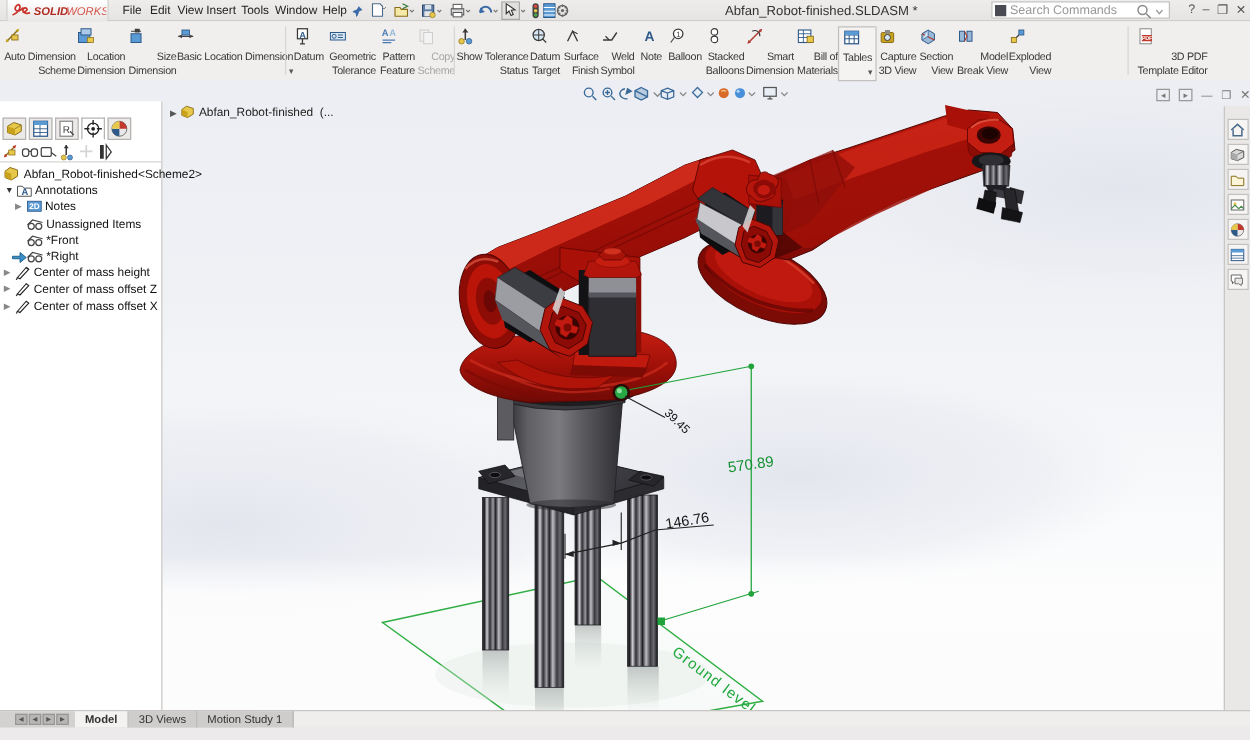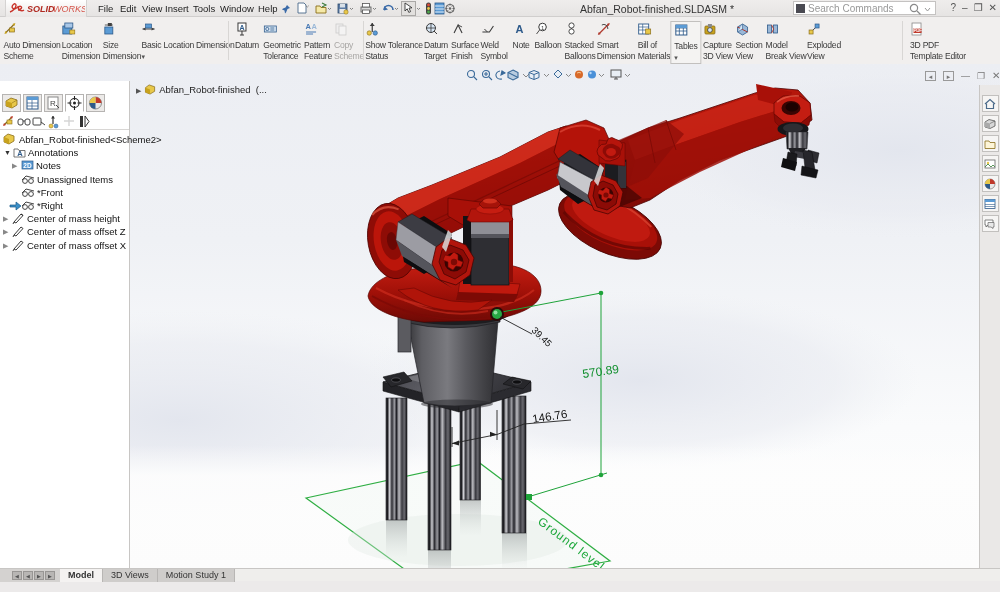--- a/index.html
+++ b/index.html
@@ -11,21 +11,21 @@
 #titlebar { position:absolute; left:0; top:0; width:1000px; height:17px; background:linear-gradient(#efedec,#e6e4e3); border-bottom:1px solid #d0cecd; }
 #logo { position:absolute; left:5px; top:0; width:82px; height:18px; background:linear-gradient(#ffffff,#f2f0ef 60%,#e9e7e6); border:1px solid #d5d3d2; border-top:none; display:flex; align-items:center; justify-content:center; }
 #qtbar { position:absolute; left:296px; top:1px; height:15px; display:flex; align-items:center; }
 #title-text { position:absolute; left:580px; top:3px; font-size:10.5px; color:#333; }
 #searchbox { position:absolute; left:793px; top:1px; width:143px; height:14px; background:#fff; border:1px solid #c4c2c1; font-size:10px; color:#999; line-height:13px; padding-left:14px; }
 #searchbox .sicon { position:absolute; left:2px; top:2px; width:9px; height:9px; background:#4a4a52; }
 .winbtns { position:absolute; right:3px; top:2px; display:flex; gap:6px; color:#555; font-size:10px; }
 
 
 #ribbon { position:absolute; left:0; top:17px; width:1000px; height:47px; background:#f1efee; }
-.rb { position:absolute; top:5px; text-align:left; font-size:8.6px; color:#3a3a3a; line-height:10.5px; white-space:nowrap; letter-spacing:-0.25px; transform:translateX(-50%); }
+.rb { position:absolute; top:5px; text-align:right; font-size:8.6px; color:#3a3a3a; line-height:10.5px; white-space:nowrap; letter-spacing:-0.25px; transform:translateX(-50%); }
 .rb .ric { display:block; height:15px; margin-bottom:3px; }
 .rsep { position:absolute; top:4px; width:1px; height:39px; background:#d8d6d4; }
 
 #tabrow { position:absolute; left:0; top:64px; height:17px; }
 .ctab { float:left; height:17px; padding:0 3px; font-size:8.5px; letter-spacing:-0.2px; color:#333; line-height:16px; background:#dddbd9; border:1px solid #c6c4c2; border-bottom:none; margin-right:1px; }
 .ctab.active { background:#ffffff; font-weight:bold; }
 
 
 #lpanel { position:absolute; left:0; top:81px; width:130px; height:487px; background:#ffffff; border-right:1px solid #c8c6c4; }
 .ptab { position:absolute; top:13px; width:19px; height:18px; border:1px solid #b6b4b2; background:#eceae8; }

